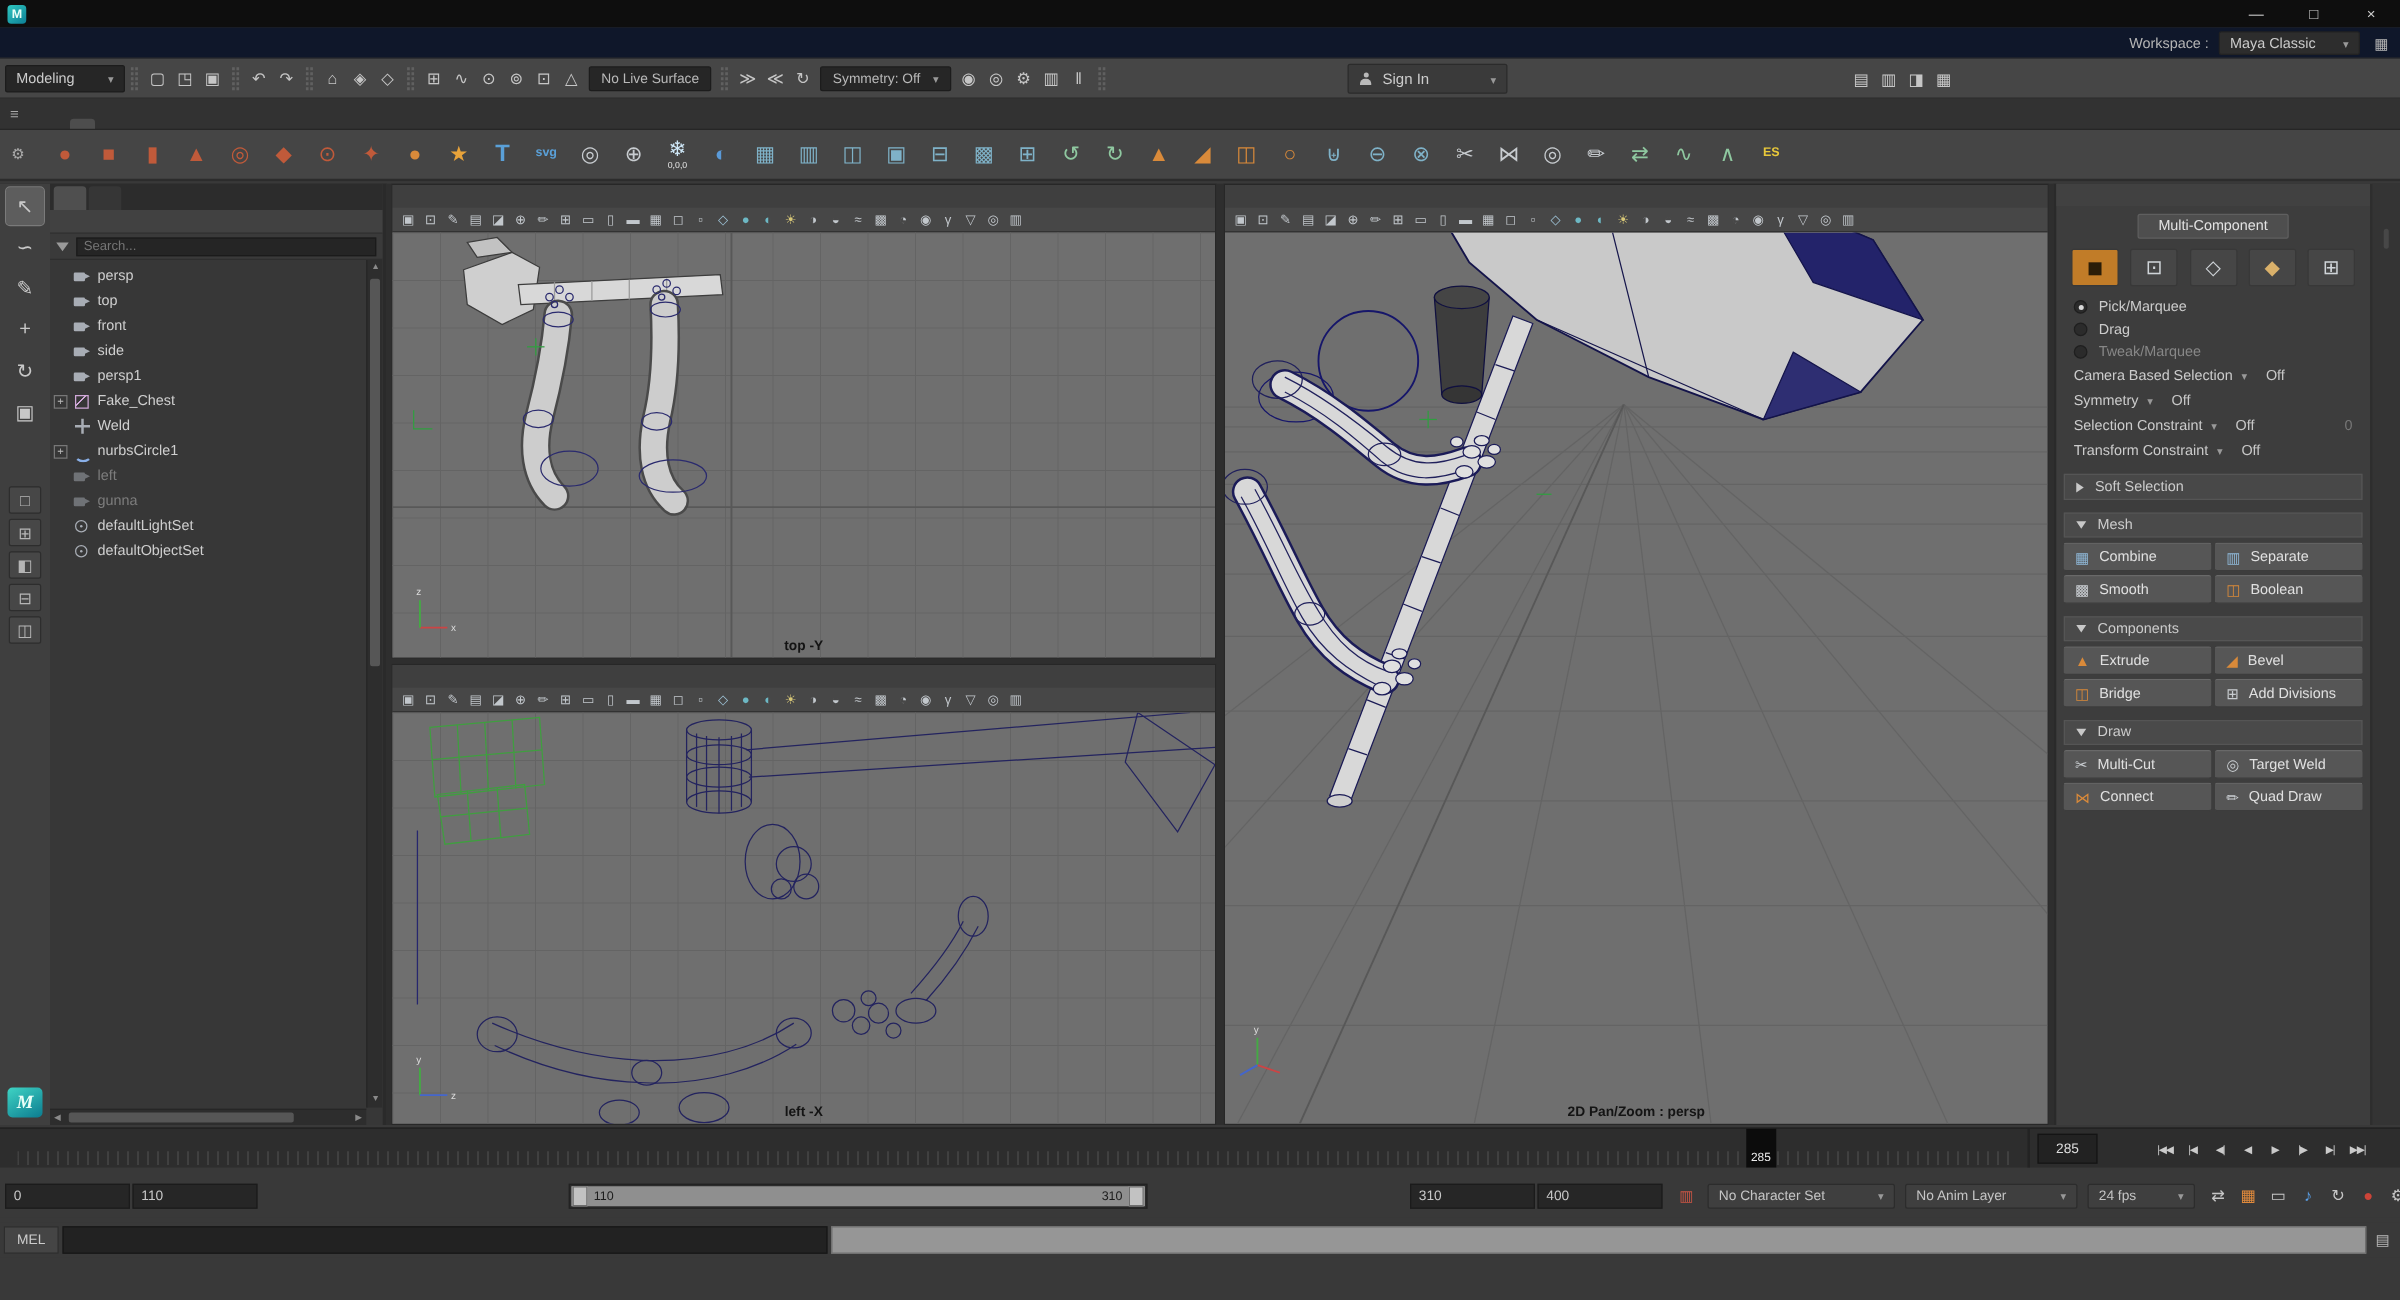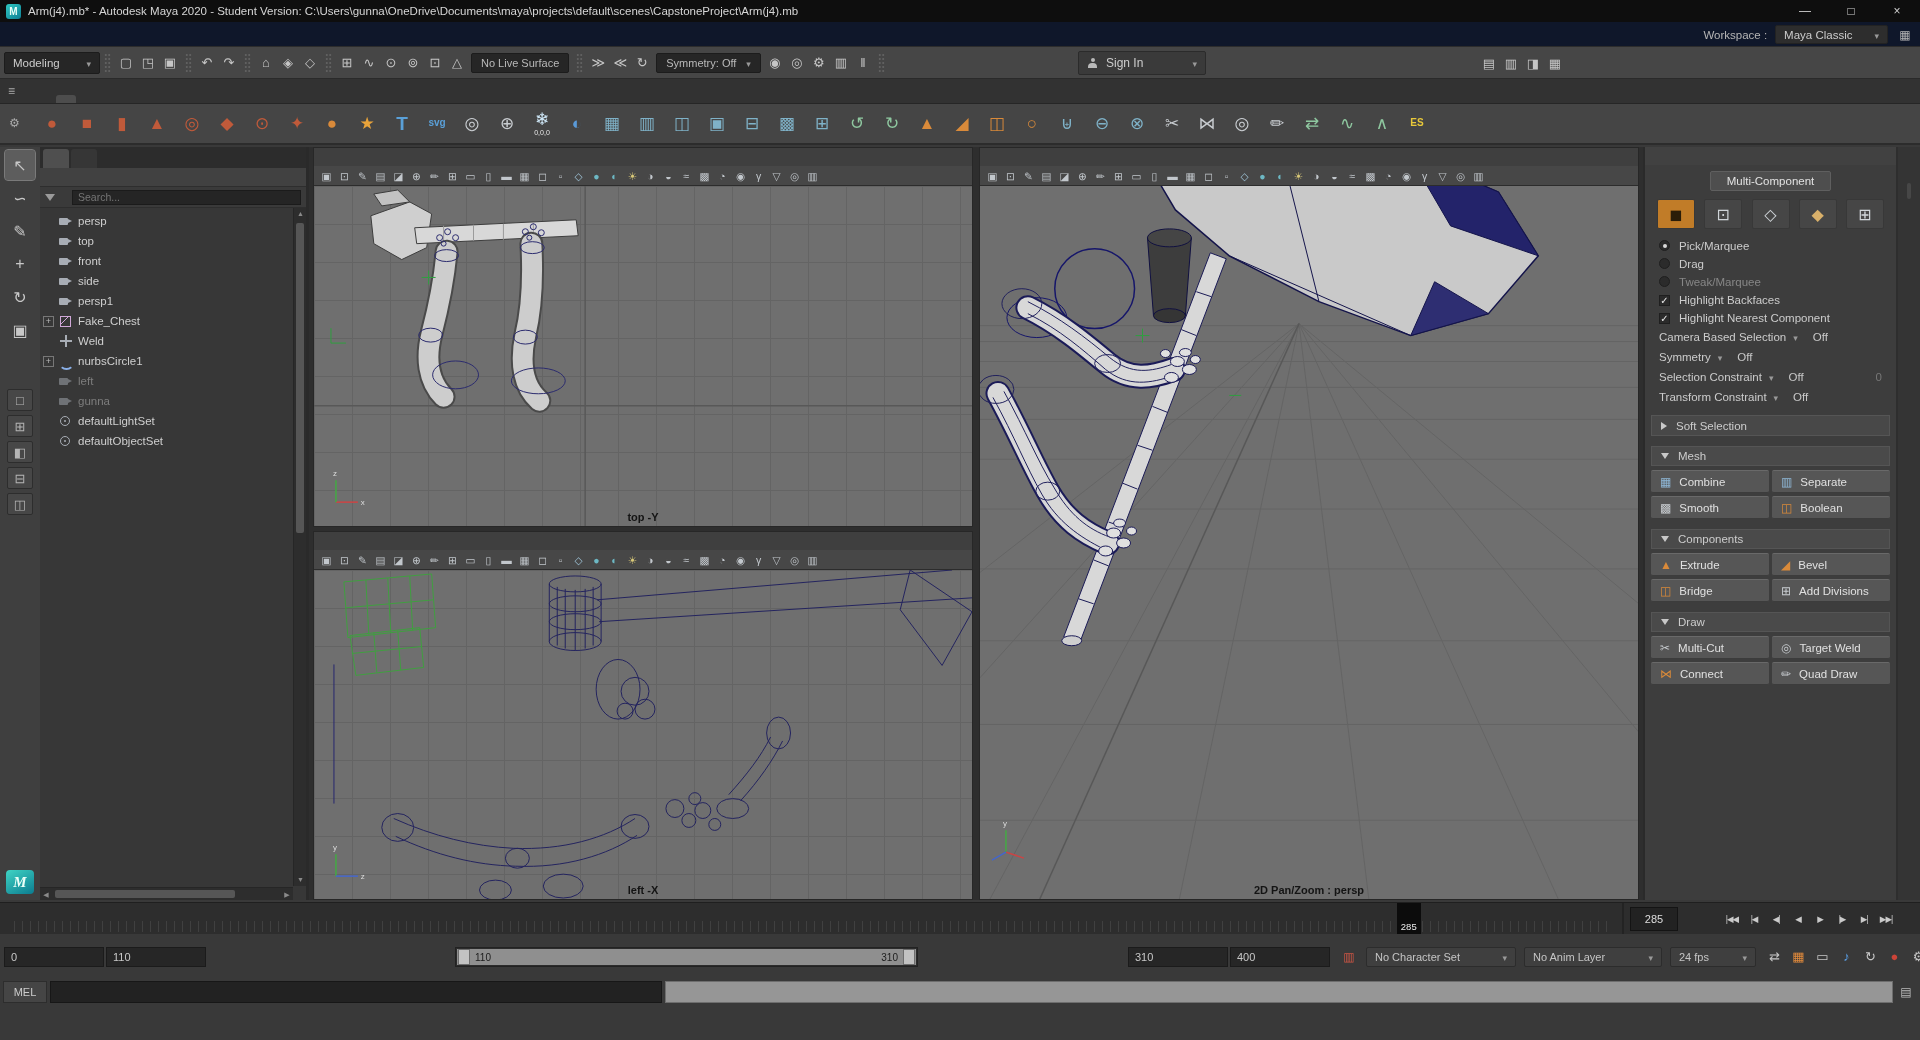--- a/index.html
+++ b/index.html
@@ -59,21 +59,21 @@
   .layout-btn{width:26px;height:22px;display:flex;align-items:center;justify-content:center;font-size:13px;color:#b5b5b5;background:#474747;border:1px solid #2d2d2d;border-radius:2px;}
   .maya-logo-big{margin-top:auto;margin-bottom:6px;width:28px;height:24px;border-radius:4px;background:linear-gradient(150deg,#3fd4c4,#0c7c90);color:#eafff8;display:flex;align-items:center;justify-content:center;font-family:"Liberation Serif",serif;font-style:italic;font-weight:bold;font-size:15px;}
 
   
   .outliner{position:absolute;left:40px;top:0;width:269px;height:100%;background:#383838;display:flex;flex-direction:column;border-right:3px solid #2a2a2a;}
   .out-tabs{height:21px;background:#2c2c2c;display:flex;gap:2px;padding:2px 3px 0;}
   .out-tab{padding:1px 13px 2px;font-size:11.5px;color:#b0b0b0;background:#363636;border-radius:3px 3px 0 0;}
   .out-tab.active{background:#4f4f4f;color:#e2e2e2;}
   .out-menus{height:19px;display:flex;align-items:center;background:#414141;font-size:11px;padding-left:4px;border-bottom:1px solid #2e2e2e;}
   .out-menu{padding:0 8px;}
-  .out-search{height:21px;display:flex;align-items:center;gap:17px;padding:0 5px;background:#3a3a3a;border-bottom:1px solid #2e2e2e;}
+  .out-search{height:21px;display:flex;align-items:center;gap:6px;padding:0 5px;background:#3a3a3a;border-bottom:1px solid #2e2e2e;}
   .funnel{width:0;height:0;border-left:5px solid transparent;border-right:5px solid transparent;border-top:7px solid #9a9a9a;}
   .out-search input{flex:1;height:15px;background:#252525;border:1px solid #1b1b1b;color:#bbb;font-size:10.5px;padding:0 5px;font-family:inherit;}
   .out-list{flex:1;position:relative;background:#373737;padding-top:3px;overflow:hidden;}
   .out-row{height:20px;display:flex;align-items:center;gap:4px;padding-left:3px;font-size:11.5px;color:#cfcfcf;}
   .out-row.dim{color:#7d7d7d;}
   .out-row.dim .oic{opacity:.5;}
   .exp{width:11px;height:11px;border:1px solid #777;color:#bbb;font-size:9px;line-height:9px;text-align:center;visibility:hidden;flex:none;}
   .exp.has{visibility:visible;}
   .exp.has::after{content:"+";}
   .oic{width:16px;height:13px;position:relative;flex:none;}
@@ -170,21 +170,20 @@
   .mel-right{width:20px;height:20px;margin-right:4px;display:flex;align-items:center;justify-content:center;color:#bbb;font-size:12px;flex:none;}
   .help{position:absolute;top:1010px;left:0;right:0;height:30px;background:#4b4b4b;border-top:1px solid #2c2c2c;display:flex;align-items:center;padding-left:9px;font-size:11.5px;color:#d2d2d2;}
 </style>
 </head>
 <body>
 
 <div class="root">
 
   <div class="titlebar">
     <div class="maya-logo">M</div>
-    <div class="tb-title">Arm(j4).mb* - Autodesk Maya 2020 - Student Version: C:\Users\gunna\OneDrive\Documents\maya\projects\default\scenes\CapstoneProject\Arm(j4).mb</div>
     <div class="tb-controls">
       <div class="tb-btn">—</div>
       <div class="tb-btn">□</div>
       <div class="tb-btn">×</div>
     </div>
   </div>
 
   <div class="menubar">
     <div style="display:flex">
 
@@ -1254,32 +1253,20 @@
             <span class="rl">Drag</span>
           </div>
 
           <div class="tk-radio dim">
             <span class="rdot"></span>
             <span class="rl">Tweak/Marquee</span>
           </div>
         </div>
       <div>
 
-          <div class="tk-check on">
-            <span class="cbx"></span>
-            <span>Highlight Backfaces</span>
-          </div>
-
-          <div class="tk-check on">
-            <span class="cbx"></span>
-            <span>Highlight Nearest Component</span>
-          </div>
-        </div>
-      <div>
-
           <div class="tk-drop">
             <span>Camera Based Selection</span>
             <span class="dd"></span>
             <span class="val">Off</span>
             <span class="extra"></span>
           </div>
 
           <div class="tk-drop">
             <span>Symmetry</span>
             <span class="dd"></span>

